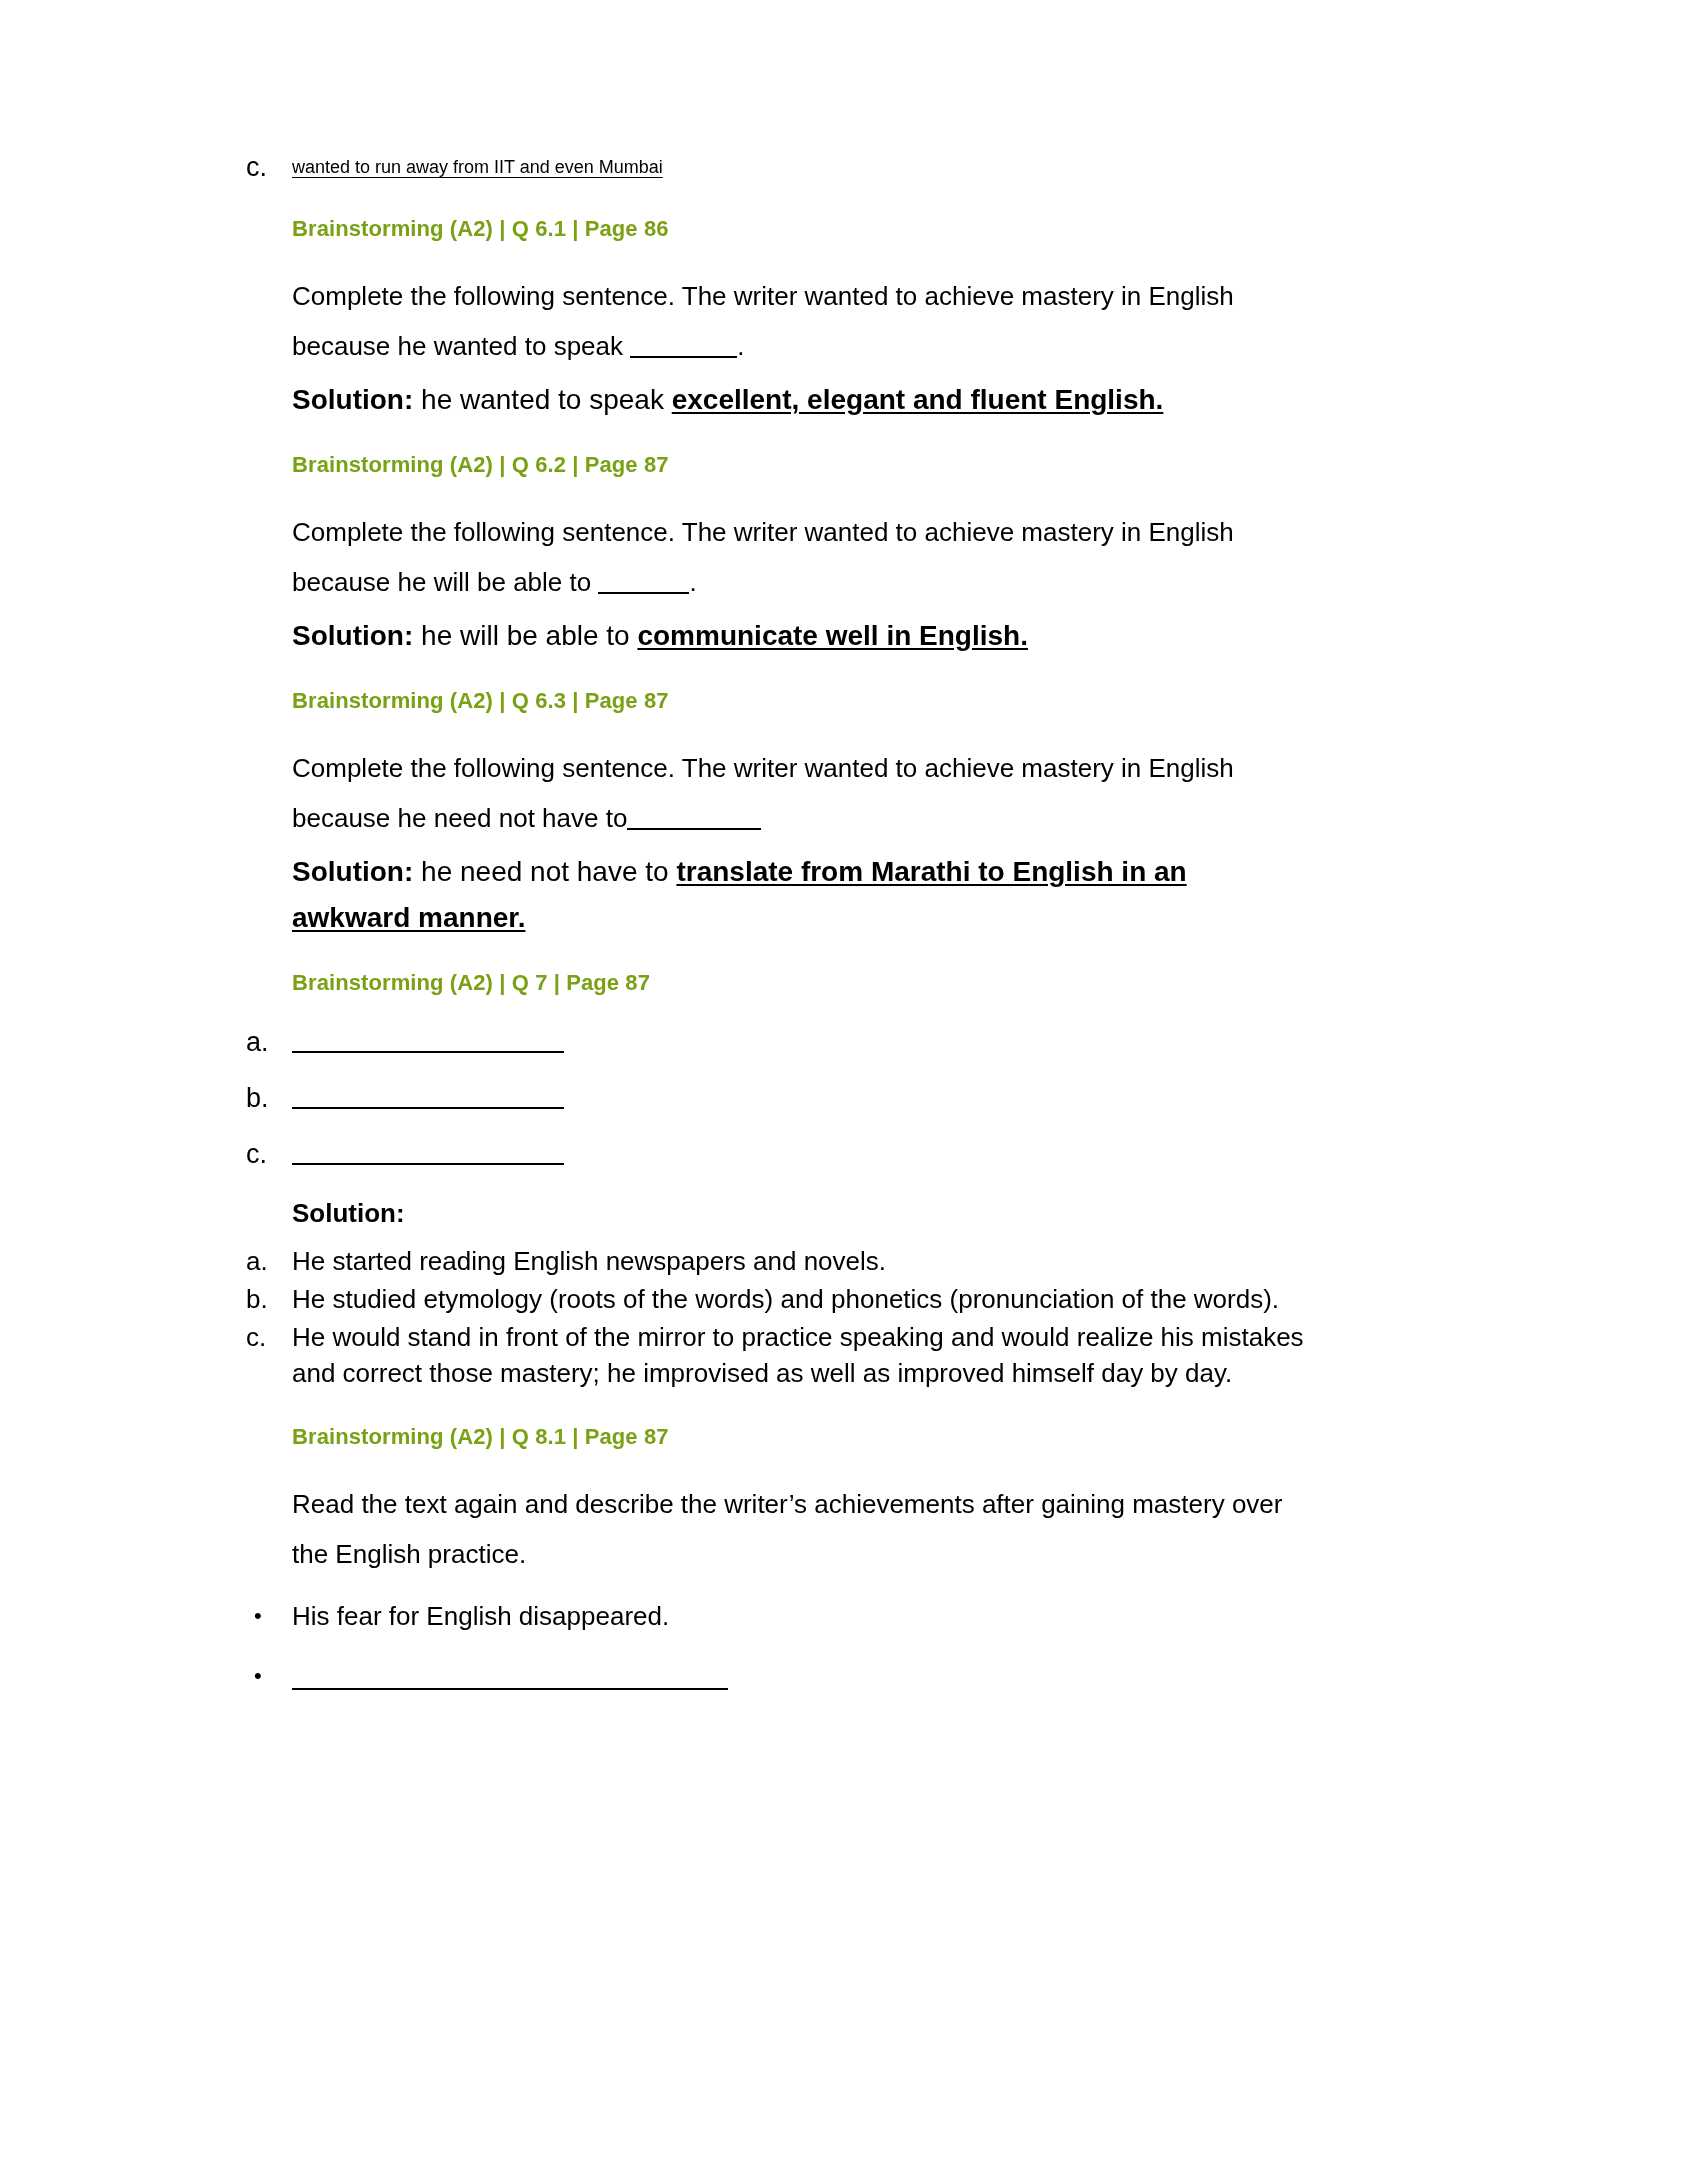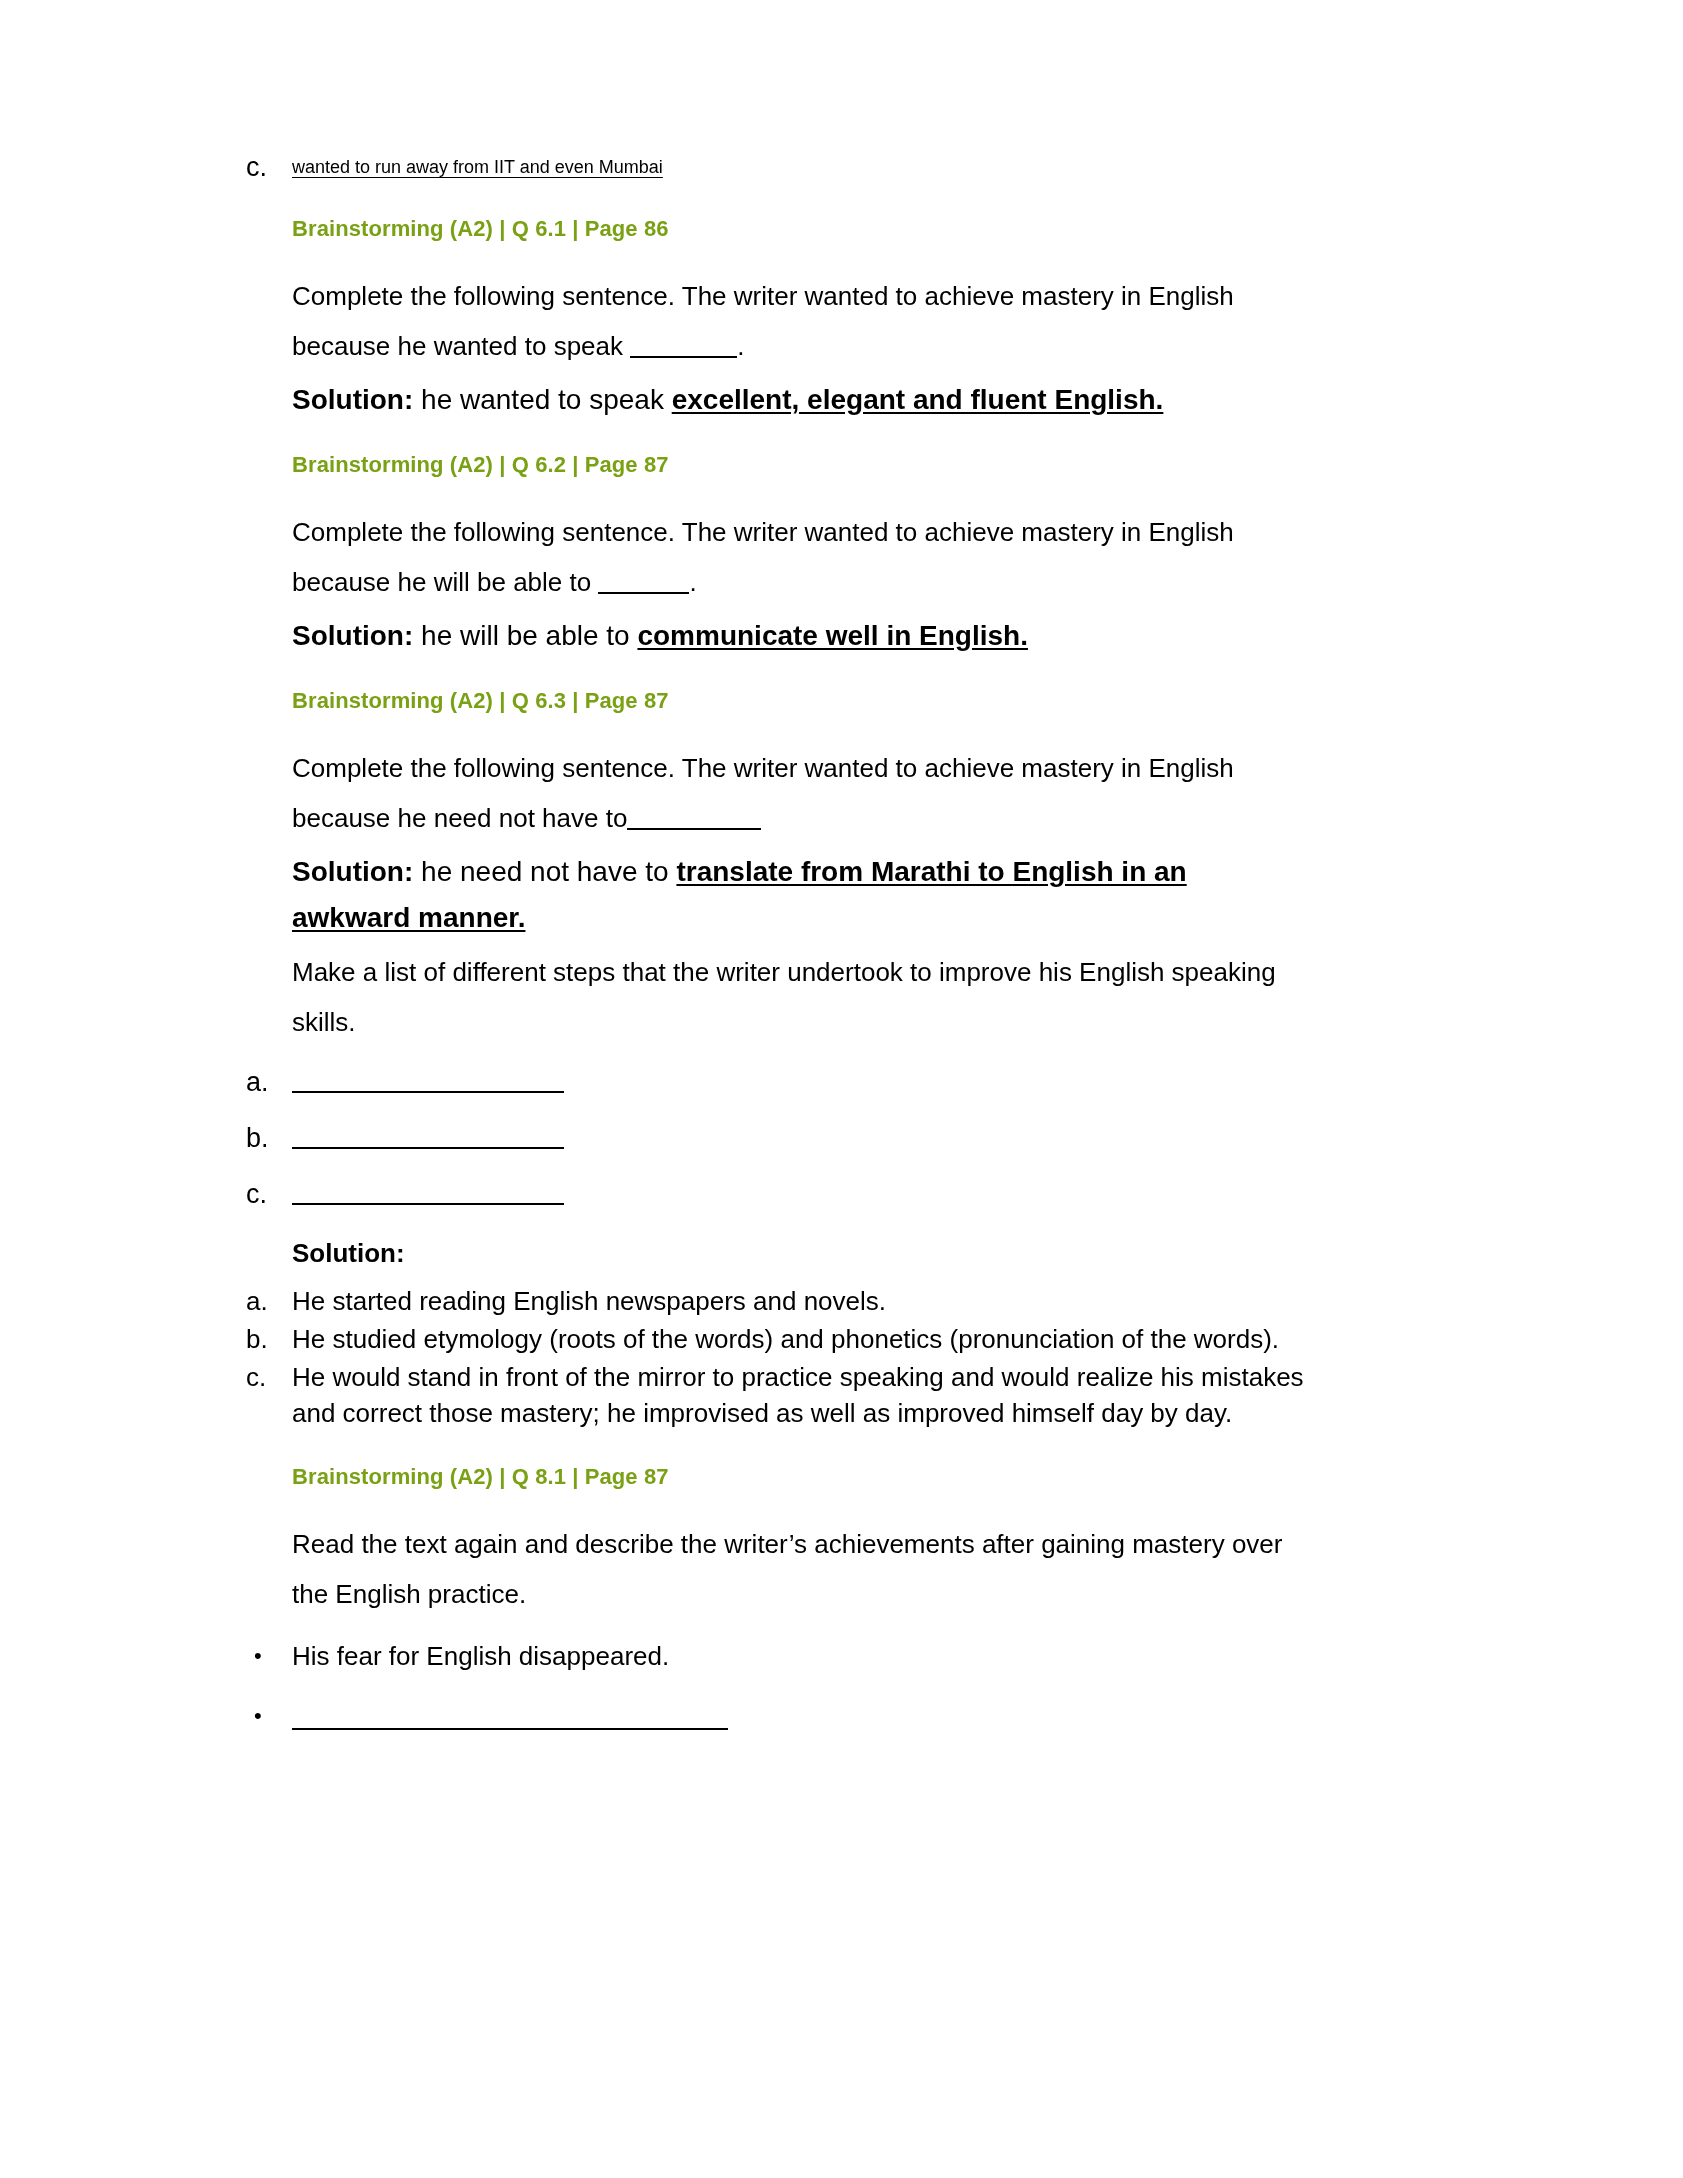--- a/index.html
+++ b/index.html
@@ -210,21 +210,21 @@
     <div class="qtext">
       <span>Complete the following sentence. The writer wanted to achieve mastery in English</span><br>
       <span>because he need not have to</span><span class="blank-md"></span><span></span>
     </div>
     <div class="soln">
       <b>Solution:</b>
       <span>he need not have to</span>
       <span class="ans">translate from Marathi to English in an awkward manner.</span>
     </div>
 
-    <div class="qtext">Make a list of different steps that the writer undertook to improve his English speaking skills.</div>
+    <div class="qhead">Brainstorming (A2) | Q 7 | Page 87</div>
 
     <div class="blank-list">
       <div class="blank-item">
         <span class="marker">a.</span>
         <span class="rule"></span>
       </div>
       <div class="blank-item">
         <span class="marker">b.</span>
         <span class="rule"></span>
       </div>

